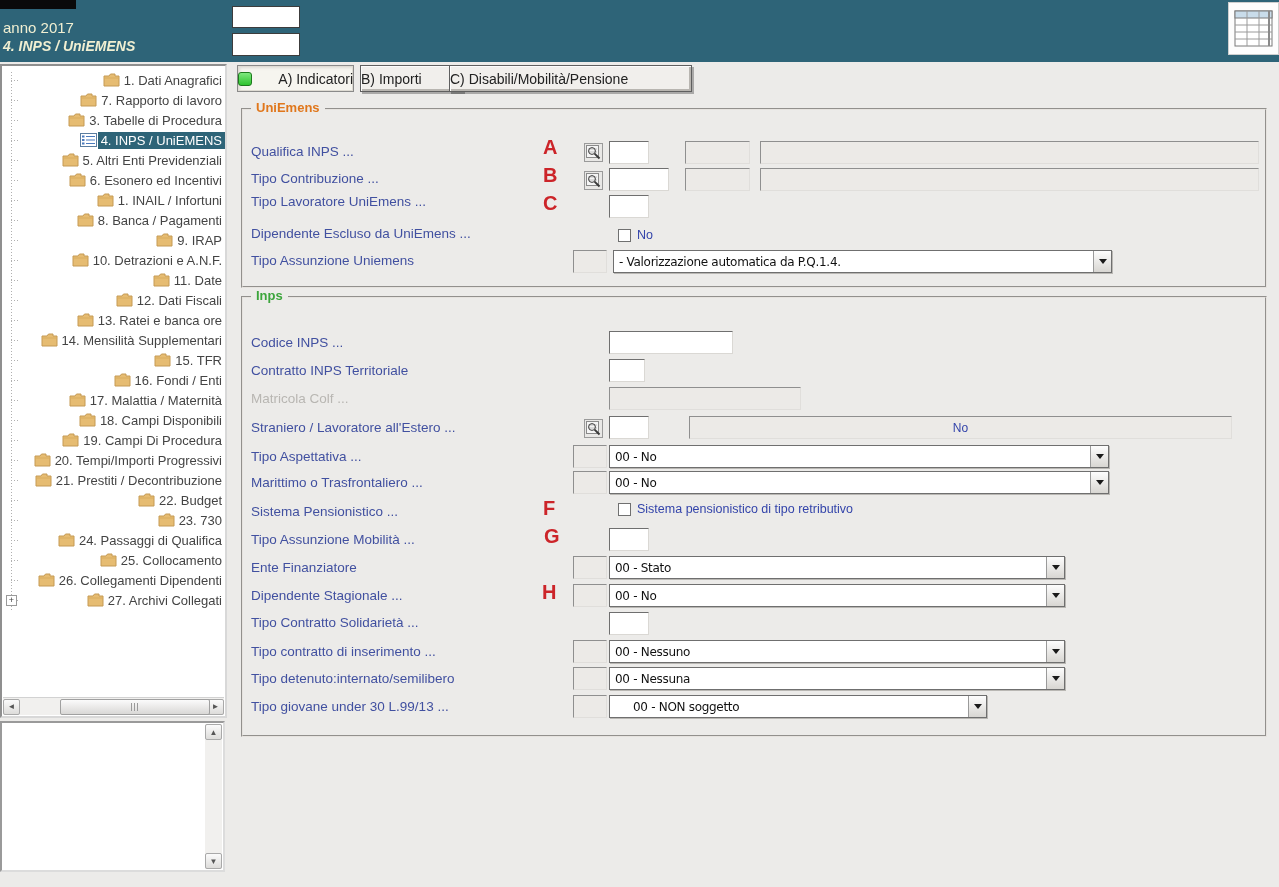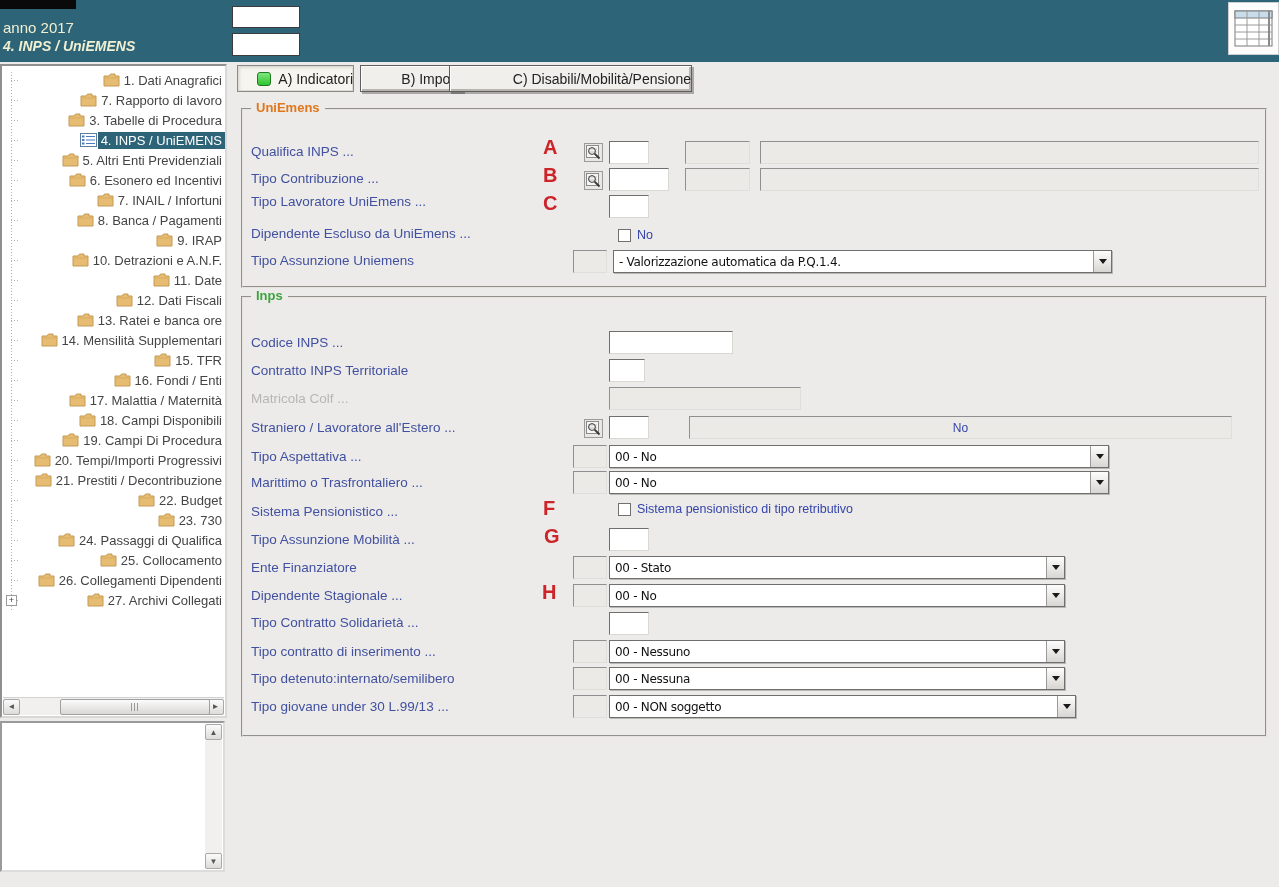--- a/index.html
+++ b/index.html
@@ -43,21 +43,21 @@
 
   
   .listbox { position:absolute; left:0; top:721px; width:225px; height:151px; background:#fff; border:2px solid #9a9a9a; border-right-color:#dcdcdc; border-bottom-color:#dcdcdc; }
   .vscroll { position:absolute; right:1px; top:1px; width:17px; height:145px; background:#f1f0ee; display:flex; flex-direction:column; justify-content:space-between; align-items:center; }
 
   
   .main { position:absolute; left:233px; top:62px; width:1046px; height:825px; background:#ecebe9; }
 
   .tab { position:absolute; top:3px; height:27px; background:#f1efec; border:1px solid #5f5f5f;
          box-shadow:inset 1px 1px 0 #fcfcfc, inset -2px -2px 0 #b8b5b0, 2px 2px 0 rgba(0,0,0,0.28);
-         display:flex; align-items:center; justify-content:flex-end; gap:7px; font-size:14px; color:#222; cursor:default; }
+         display:flex; align-items:center; justify-content:space-between; gap:7px; font-size:14px; color:#222; cursor:default; }
   .tab.active { background:#f6f5ef; border:1px solid #8a8a8a; box-shadow:inset 0 0 0 1px #dedbd3, inset 2px 2px 3px rgba(0,0,0,0.10); }
   .tab-green { width:14px; height:14px; border-radius:3px; background:linear-gradient(#7ee87e,#2fc32f); border:1px solid #1d7a1d; }
 
   .groupbox { position:absolute; border:2px groove #e6e3df; }
   .gb-title { position:absolute; top:-10px; left:8px; background:#ecebe9; padding:0 5px; font-size:13px; font-weight:bold; }
   .gb-title.orange { color:#e0771c; }
   .gb-title.green { color:#3ca53c; }
 
   .flabel { position:absolute; left:8px; font-size:13.5px; color:#4150a0; white-space:nowrap; }
   .flabel.disabled { color:#b8b6b2; }
@@ -177,21 +177,21 @@
       </li>
       <li class="tree-row">
 
         <span class="ticon">
           <svg class="icon-folder" width="17" height="14" viewBox="0 0 17 14">
             <path d="M1 3 L6 3 L7.5 1 L12 1 L12 3 L16 3 L16 13 L1 13 Z" fill="#e6bc72" stroke="#c59a55"></path>
             <path d="M1 5 L16 5" stroke="#d8ac5f"></path>
           </svg>
 
         </span>
-        <span class="tlabel">7. INAIL / Infortuni</span>
+        <span class="tlabel">1. INAIL / Infortuni</span>
       </li>
       <li class="tree-row">
 
         <span class="ticon">
           <svg class="icon-folder" width="17" height="14" viewBox="0 0 17 14">
             <path d="M1 3 L6 3 L7.5 1 L12 1 L12 3 L16 3 L16 13 L1 13 Z" fill="#e6bc72" stroke="#c59a55"></path>
             <path d="M1 5 L16 5" stroke="#d8ac5f"></path>
           </svg>
 
         </span>
@@ -576,20 +576,20 @@
     <div class="ro" style="left:330px; top:369px; width:34px;"></div>
     <div class="combo" style="left:366px; top:369px; width:456px;">
       <span class="combo-text">00 - Nessuna</span>
       <span class="combo-btn">
           <span class="tri-down"></span>
         </span>
     </div>
 
     <div class="flabel" style="top:401px;">Tipo giovane under 30 L.99/13 ...</div>
     <div class="ro" style="left:330px; top:397px; width:34px;"></div>
-    <div class="combo" style="left:366px; top:397px; width:467px;">
+    <div class="combo" style="left:366px; top:397px; width:378px;padding-left:18px;">
       <span class="combo-text">00 - NON soggetto</span>
       <span class="combo-btn">
           <span class="tri-down"></span>
         </span>
     </div>
   </div>
 </div>
 
 </body></html>

